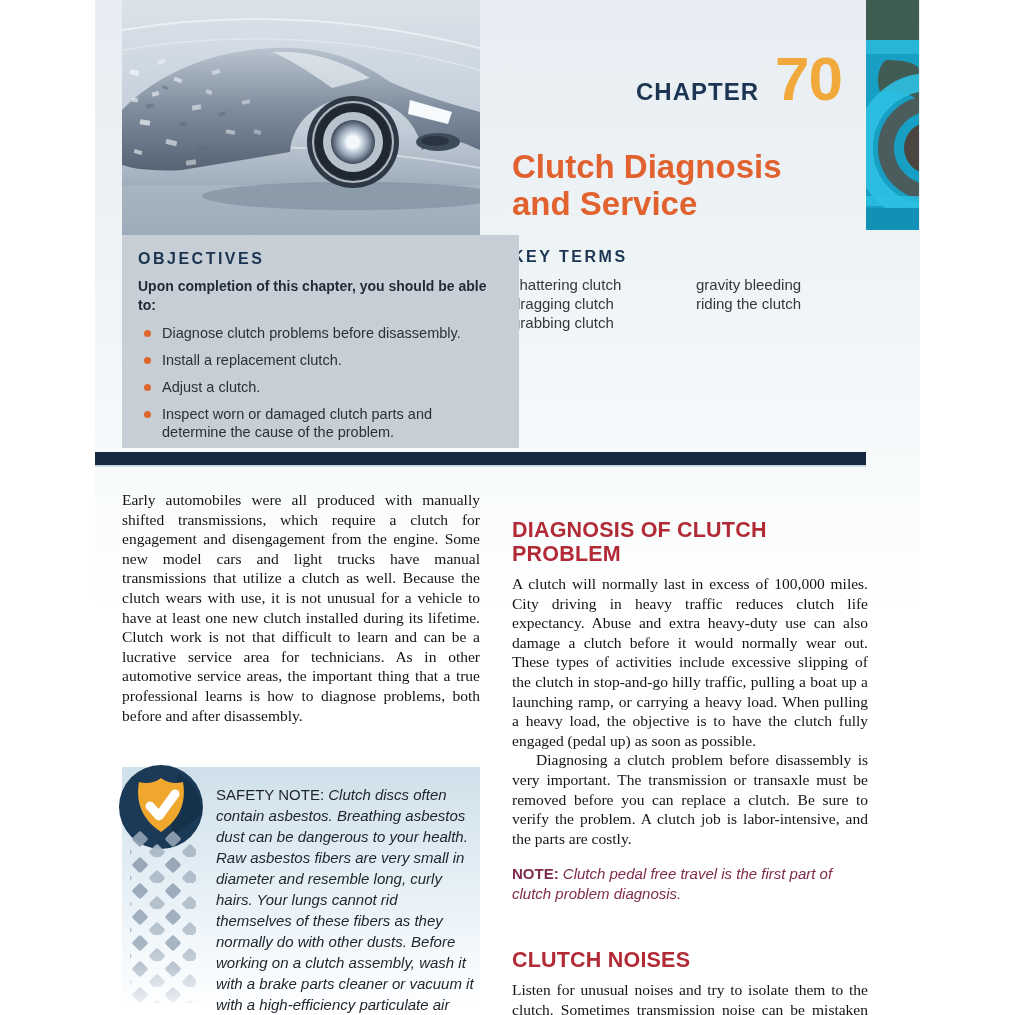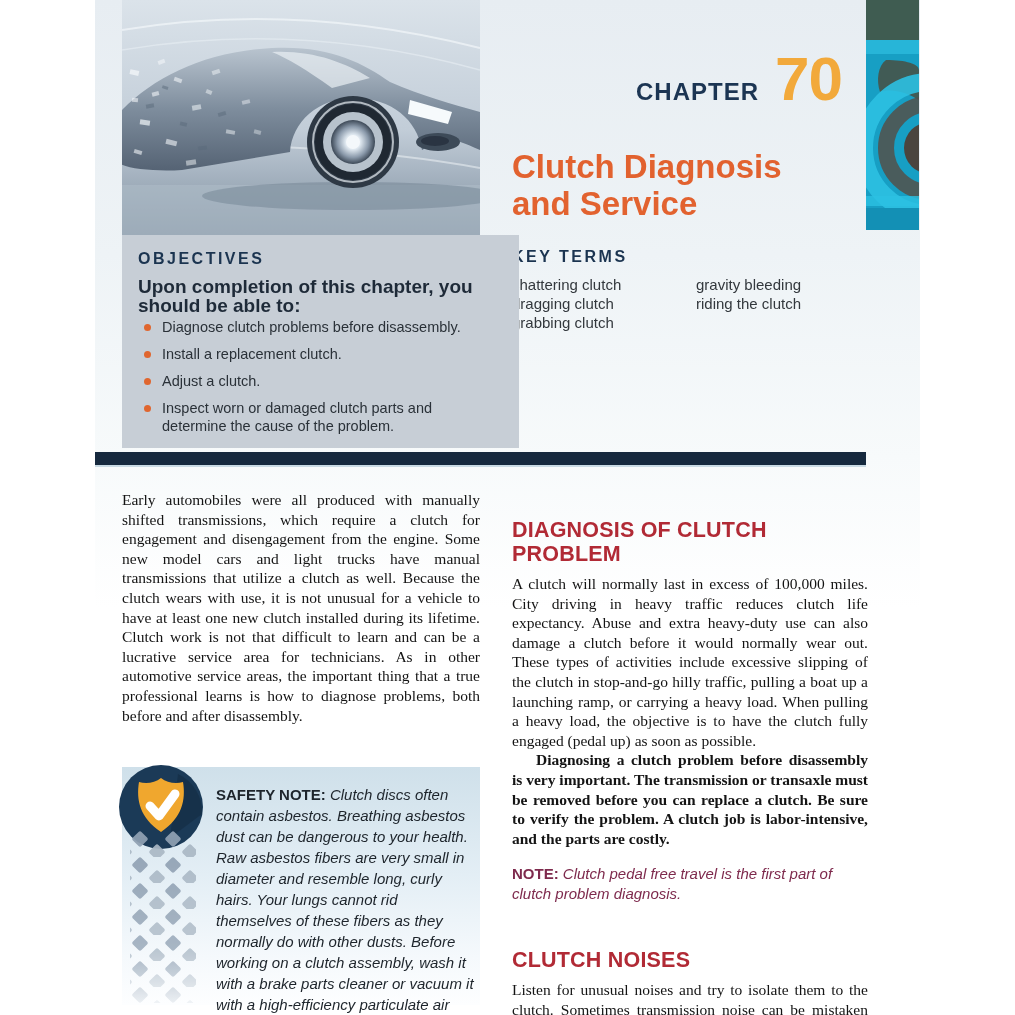--- a/index.html
+++ b/index.html
@@ -39,21 +39,21 @@
   }
   .kt-cols{display:flex;}
   .kt-col{list-style:none;margin:0;padding:0;width:184px;
     font-size:15px;line-height:19px;color:#33383d;}
   
   .objectives-box{
     position:absolute;left:27px;top:235px;width:397px;height:213px;
     background:#c7ced6;box-sizing:border-box;padding:15px 20px 0 16px;
   }
   .obj-intro{
-    font-size:19px;line-height:19px;font-weight:bold;color:#1e2a38;margin:0 0 3px 0;
+    font-size:14px;line-height:19px;font-weight:bold;color:#1e2a38;margin:0 0 9px 0;
   }
   .obj-list{list-style:none;margin:0;padding:0;font-size:14.5px;line-height:18px;color:#2a3138;}
   .obj-list li{position:relative;padding-left:24px;margin-bottom:9px;}
   .obj-list li::before{
     content:"";position:absolute;left:6px;top:5.5px;width:7px;height:7px;border-radius:50%;
     background:#e0662f;
   }
   
   .divider-bar{
     position:absolute;left:0;top:452px;width:771px;height:13px;background:#16293e;
@@ -66,39 +66,39 @@
     font-family:"Liberation Sans",sans-serif;
     font-size:21.5px;line-height:24px;font-weight:bold;color:#b12a35;
     letter-spacing:0.2px;margin:0 0 8px 0;
   }
   .sec-heading.two-line{max-width:300px;margin-top:28px;}
   .body-text{
     font-family:"Liberation Serif",serif;
     font-size:15.5px;line-height:19.6px;color:#141414;
     text-align:justify;margin:0;
   }
-  .body-text.indent{text-indent:24px;font-weight:bold;}
+  .body-text.indent{text-indent:24px;}
   .note-par{
     font-size:15px;line-height:20px;color:#7e2a4d;margin:16px 0 0 0;
   }
   .note-label{font-weight:bold;font-style:normal;}
   .note-body{font-style:italic;}
   .noises-heading{margin-top:44px;}
   
   .safety-box{
     position:relative;margin-top:42px;width:358px;height:238px;box-sizing:border-box;
     background:linear-gradient(180deg,#cfe0ea 0%,#e3eef5 45%,#f5f9fc 80%,#fdfeff 100%);
   }
   .safety-badge{position:absolute;left:-4px;top:-3px;width:86px;height:86px;}
   .tread{position:absolute;left:8px;top:64px;width:66px;height:172px;}
   .safety-text{
     margin:0 6px 0 94px;padding-top:17px;
     font-size:15px;line-height:21px;color:#1d242b;font-style:italic;
   }
-  .safety-label{font-weight:bold;font-style:normal;}
+  .safety-label{font-weight:normal;font-style:normal;}
 </style>
 </head>
 <body>
 
 <div class="paper">
 
   <div class="car-image">
     <svg width="358" height="235" viewBox="0 0 358 235" xmlns="http://www.w3.org/2000/svg">
       <defs>
         <linearGradient id="carBg" x1="0" y1="0" x2="0" y2="1">

